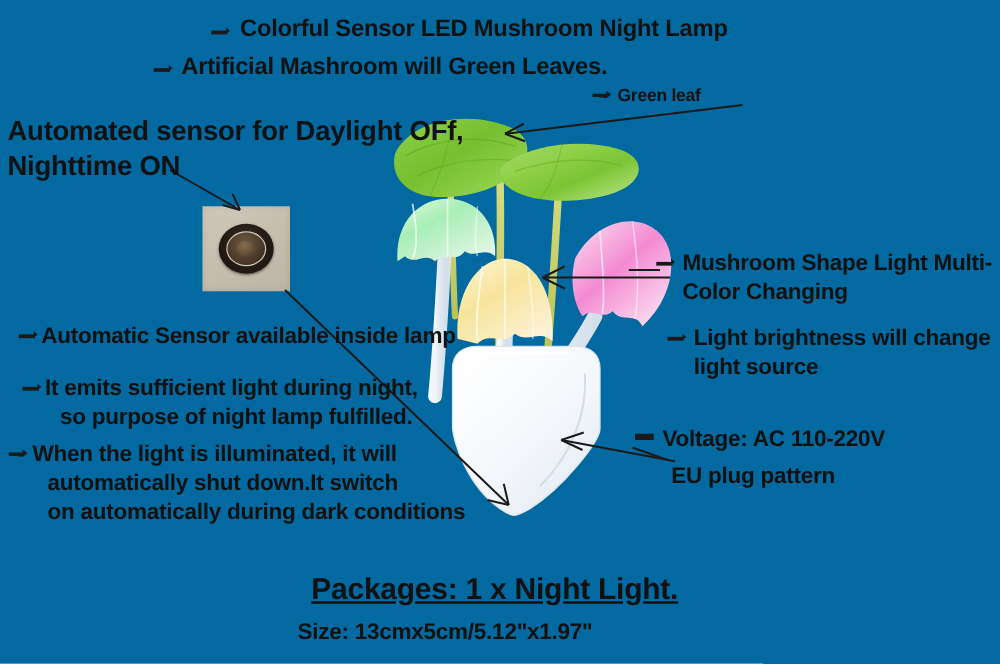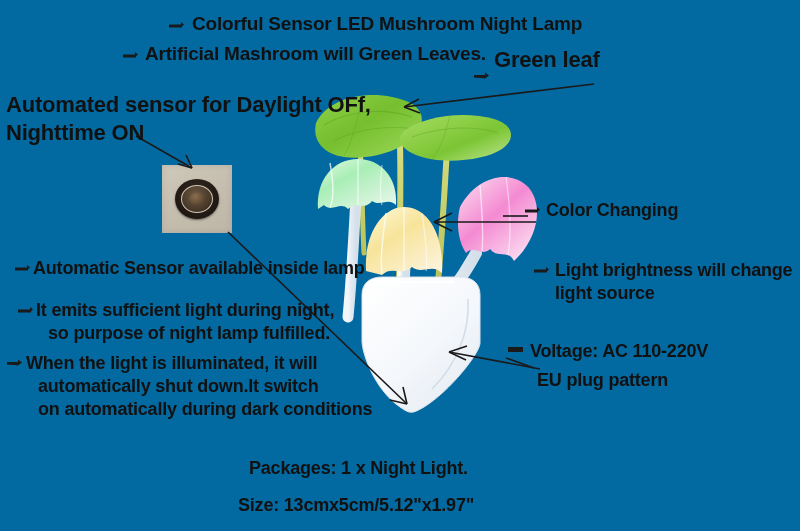--- a/index.html
+++ b/index.html
@@ -251,21 +251,21 @@
   </span>
 
   <div class="ann" style="left:192px;top:12px;font-size:19px;">
     <span class="ln">Colorful Sensor LED Mushroom Night Lamp</span>
   </div>
 
   <div class="ann" style="left:145px;top:42px;font-size:19px;">
     <span class="ln">Artificial Mashroom will Green Leaves.</span>
   </div>
 
-  <div class="ann" style="left:494px;top:46px;font-size:22px;">
+  <div class="ann" style="left:494px;top:68px;font-size:14px;">
     <span class="ln">Green leaf</span>
   </div>
 
   <div class="ann" style="left:6px;top:91px;font-size:22px;">
     <span class="ln">Automated sensor for Daylight OFf,</span>
     <span class="ln">Nighttime ON</span>
   </div>
 
   <div class="ann" style="left:33px;top:257px;font-size:18px;">
     <span class="ln">Automatic Sensor available inside lamp</span>
@@ -276,37 +276,38 @@
     <span class="ln">so purpose of night lamp fulfilled.</span>
   </div>
 
   <div class="ann indent" style="left:26px;top:352px;font-size:18px;">
     <span class="ln">When the light is illuminated, it will</span>
     <span class="ln">automatically shut down.It switch</span>
     <span class="ln">on automatically during dark conditions</span>
   </div>
 
   <div class="ann" style="left:546px;top:199px;font-size:18px;">
+    <span class="ln">Mushroom Shape Light Multi-</span>
     <span class="ln">Color Changing</span>
   </div>
 
   <div class="ann" style="left:555px;top:259px;font-size:18px;">
     <span class="ln">Light brightness will change</span>
     <span class="ln">light source</span>
   </div>
 
   <div class="ann" style="left:530px;top:340px;font-size:18px;">
     <span class="ln">Voltage: AC 110-220V</span>
   </div>
 
   <div class="ann" style="left:537px;top:369px;font-size:18px;">
     <span class="ln">EU plug pattern</span>
   </div>
 
-  <div class="ann" style="left:249px;top:457px;font-size:18px;">
+  <div class="ann" style="left:249px;top:457px;font-size:24px;text-decoration:underline;">
     <span class="ln">Packages: 1 x Night Light.</span>
   </div>
 
   <div class="ann" style="left:238px;top:494px;font-size:18px;">
     <span class="ln">Size: 13cmx5cm/5.12"x1.97"</span>
   </div>
 
 </div>
 
 </body></html>

